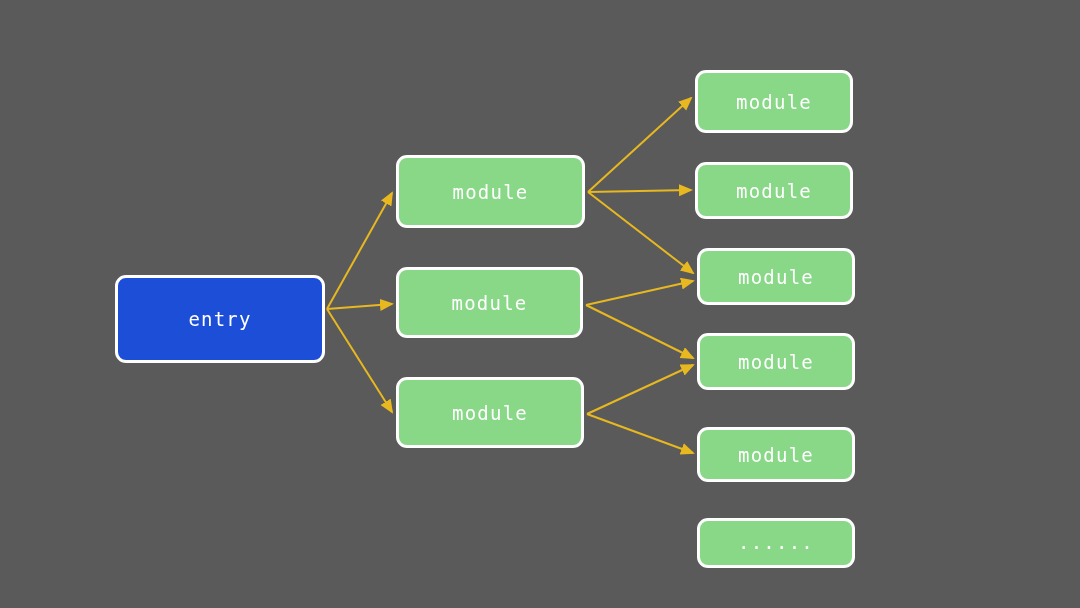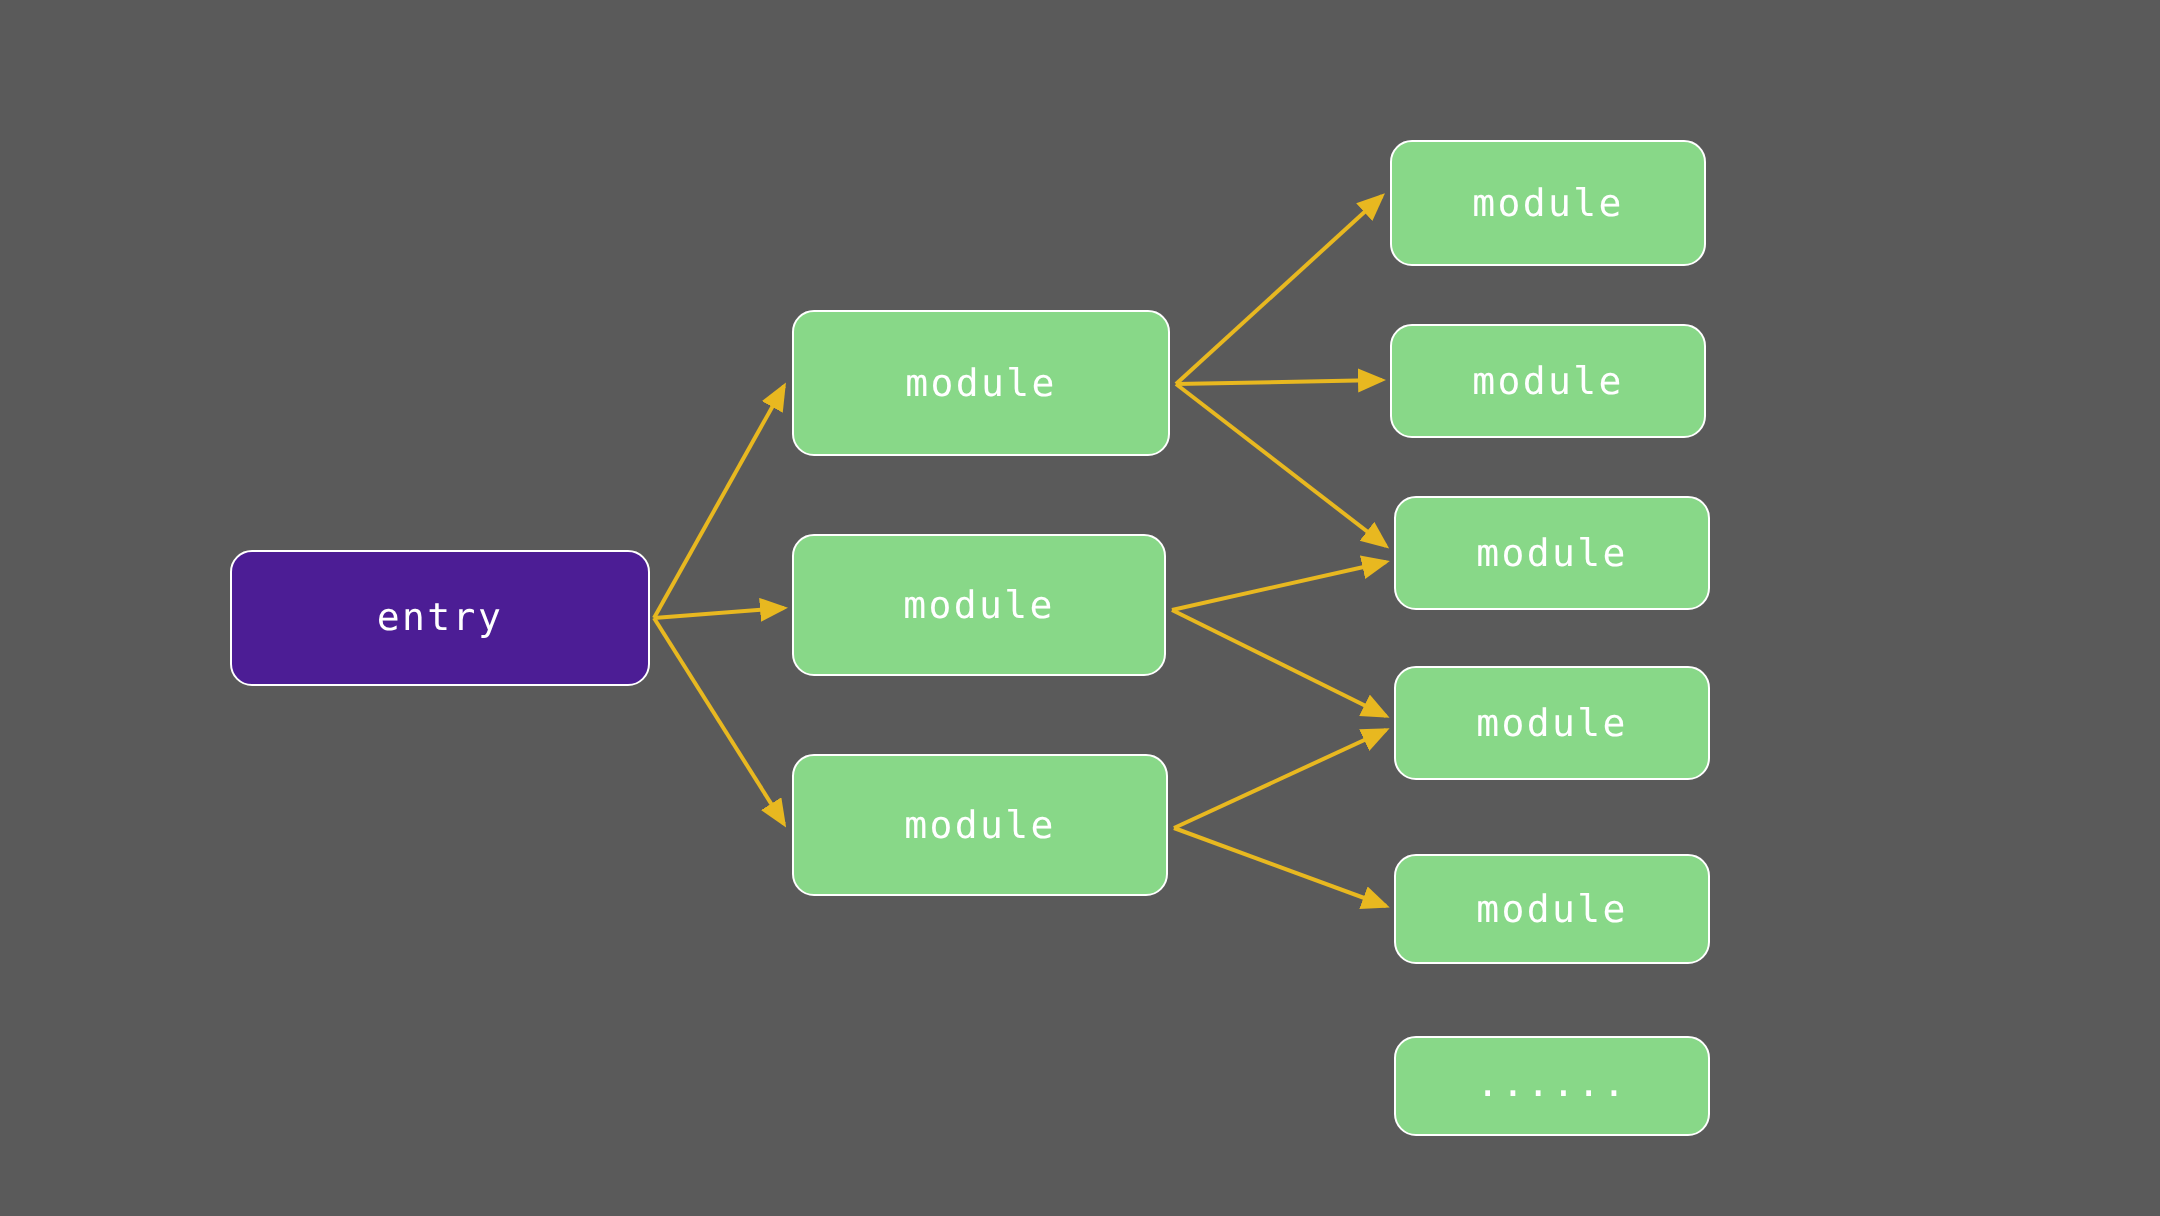--- a/index.html
+++ b/index.html
@@ -25,21 +25,21 @@
     left: 0;
     top: 0;
     width: 1080px;
     height: 608px;
     pointer-events: none;
   }
   .node {
     position: absolute;
     box-sizing: border-box;
     background: #88d888;
-    border: 1px solid #0f172a;
+    border: 3px solid #0f172a;
     border-radius: 11px;
     display: flex;
     align-items: center;
     justify-content: center;
     color: #ffffff;
     font-family: "DejaVu Sans Mono", "Liberation Mono", monospace;
     font-size: 19px;
     letter-spacing: 1.2px;
     white-space: pre;
     user-select: none;
@@ -64,21 +64,21 @@
       <line x1="327" y1="309" x2="392" y2="304" stroke="#e8b820" stroke-width="2" marker-end="url(#arrowhead)"></line>
       <line x1="327" y1="309" x2="392" y2="412" stroke="#e8b820" stroke-width="2" marker-end="url(#arrowhead)"></line>
       <line x1="588" y1="192" x2="691" y2="98" stroke="#e8b820" stroke-width="2" marker-end="url(#arrowhead)"></line>
       <line x1="588" y1="192" x2="691" y2="190" stroke="#e8b820" stroke-width="2" marker-end="url(#arrowhead)"></line>
       <line x1="588" y1="192" x2="693" y2="273" stroke="#e8b820" stroke-width="2" marker-end="url(#arrowhead)"></line>
       <line x1="586" y1="305" x2="693" y2="281" stroke="#e8b820" stroke-width="2" marker-end="url(#arrowhead)"></line>
       <line x1="586" y1="305" x2="693" y2="358" stroke="#e8b820" stroke-width="2" marker-end="url(#arrowhead)"></line>
       <line x1="587" y1="414" x2="693" y2="365" stroke="#e8b820" stroke-width="2" marker-end="url(#arrowhead)"></line>
       <line x1="587" y1="414" x2="693" y2="453" stroke="#e8b820" stroke-width="2" marker-end="url(#arrowhead)"></line>
     </svg>
-<div class="node" style="left: 115px; top: 275px; width: 210px; height: 68px; background: #4c1d95; border-color: rgb(255, 255, 255); color: rgb(255, 255, 255);"><span>entry</span></div>
+<div class="node" style="left: 115px; top: 275px; width: 210px; height: 88px; background: #1d4ed8; border-color: rgb(255, 255, 255); color: rgb(255, 255, 255);"><span>entry</span></div>
     <div class="node" style="left: 396px; top: 155px; width: 189px; height: 73px; background: rgb(136, 216, 136); border-color: rgb(255, 255, 255); color: rgb(255, 255, 255);"><span>module</span></div>
     <div class="node" style="left: 396px; top: 267px; width: 187px; height: 71px; background: rgb(136, 216, 136); border-color: rgb(255, 255, 255); color: rgb(255, 255, 255);"><span>module</span></div>
     <div class="node" style="left: 396px; top: 377px; width: 188px; height: 71px; background: rgb(136, 216, 136); border-color: rgb(255, 255, 255); color: rgb(255, 255, 255);"><span>module</span></div>
     <div class="node" style="left: 695px; top: 70px; width: 158px; height: 63px; background: rgb(136, 216, 136); border-color: rgb(255, 255, 255); color: rgb(255, 255, 255);"><span>module</span></div>
     <div class="node" style="left: 695px; top: 162px; width: 158px; height: 57px; background: rgb(136, 216, 136); border-color: rgb(255, 255, 255); color: rgb(255, 255, 255);"><span>module</span></div>
     <div class="node" style="left: 697px; top: 248px; width: 158px; height: 57px; background: rgb(136, 216, 136); border-color: rgb(255, 255, 255); color: rgb(255, 255, 255);"><span>module</span></div>
     <div class="node" style="left: 697px; top: 333px; width: 158px; height: 57px; background: rgb(136, 216, 136); border-color: rgb(255, 255, 255); color: rgb(255, 255, 255);"><span>module</span></div>
     <div class="node" style="left: 697px; top: 427px; width: 158px; height: 55px; background: rgb(136, 216, 136); border-color: rgb(255, 255, 255); color: rgb(255, 255, 255);"><span>module</span></div>
     <div class="node dots" style="left: 697px; top: 518px; width: 158px; height: 50px; background: rgb(136, 216, 136); border-color: rgb(255, 255, 255); color: rgb(255, 255, 255);"><span>......</span></div>
   </div>

